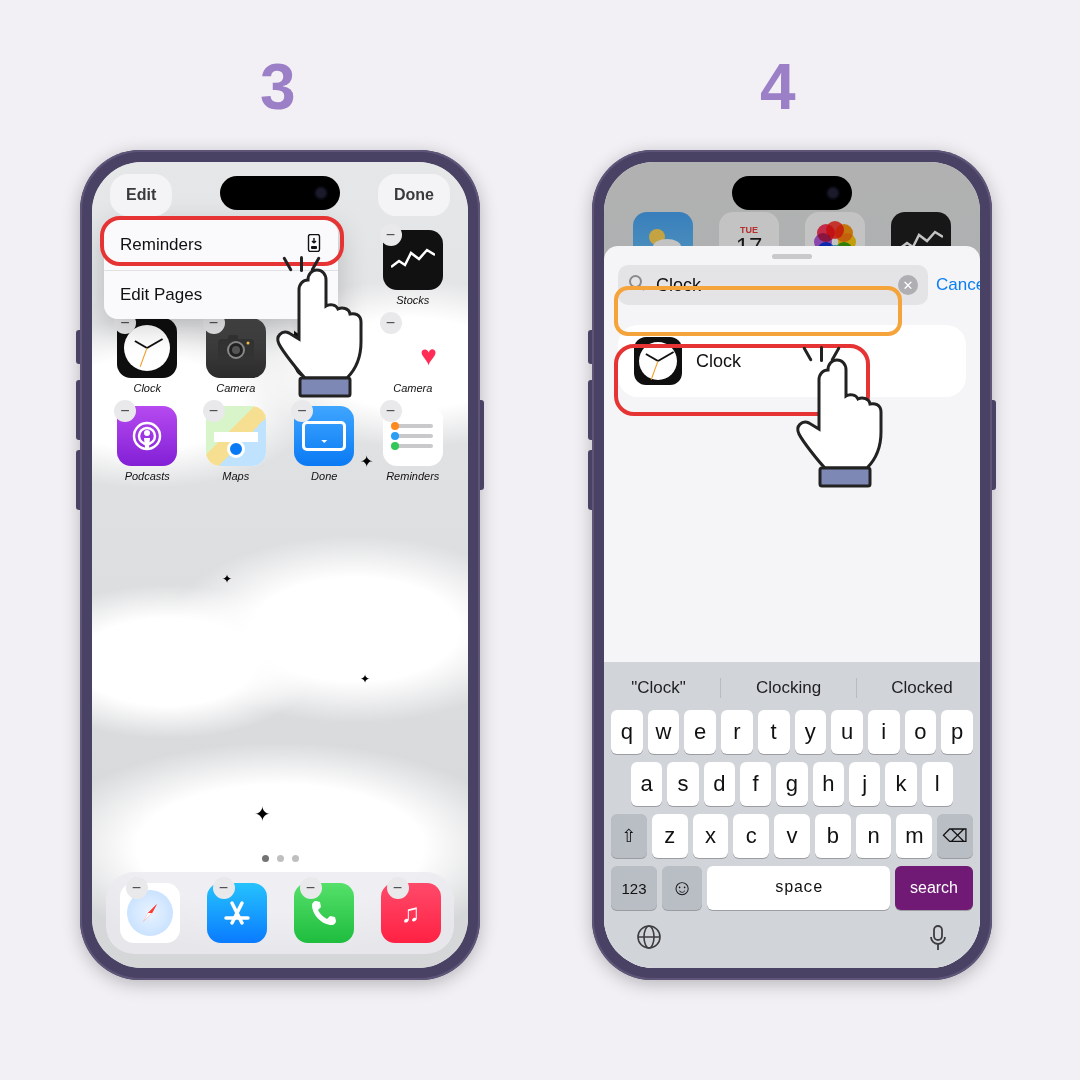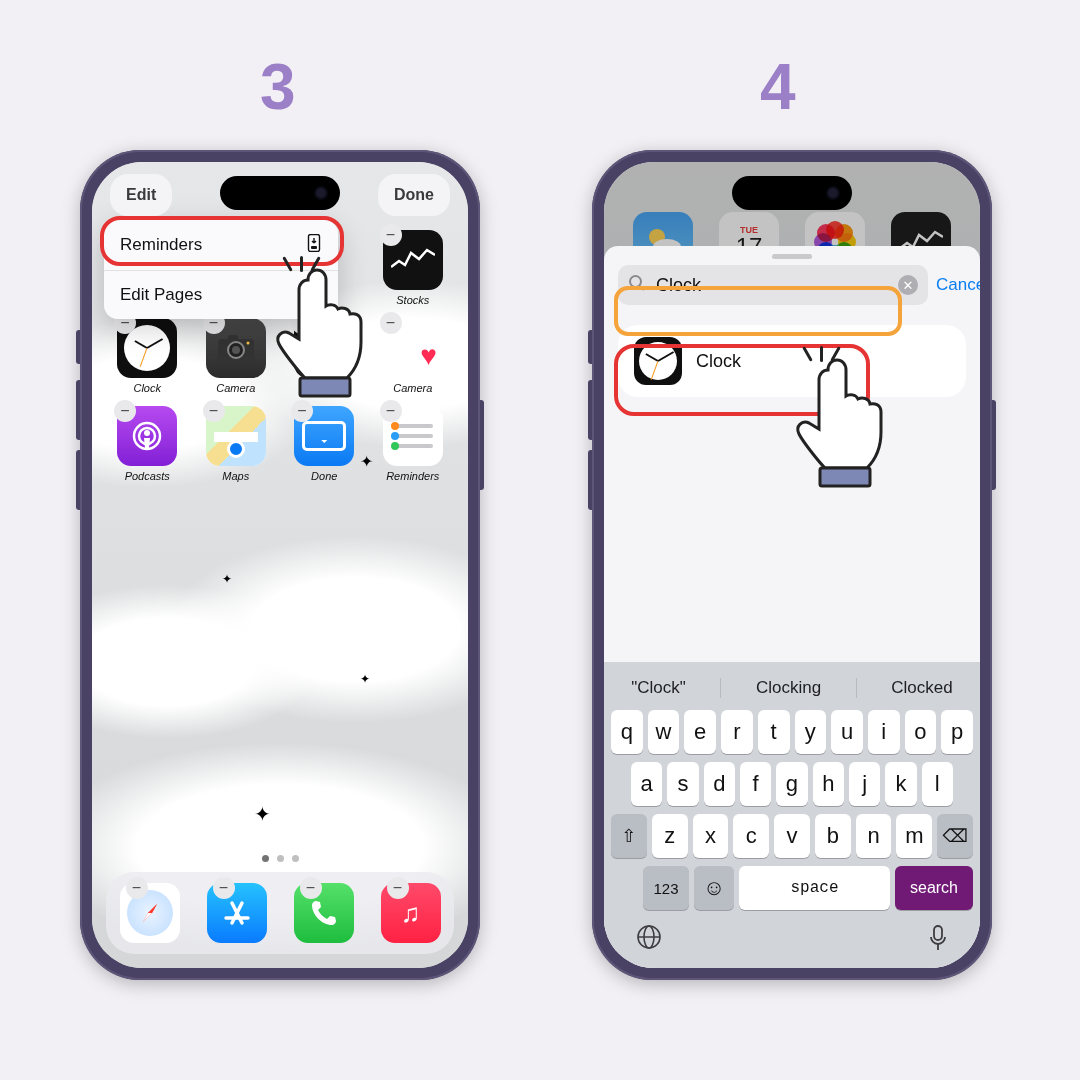--- a/index.html
+++ b/index.html
@@ -165,21 +165,21 @@
     font-size:22px;color:#111;
   }
   .krow.r1 .key{flex:1;}
   .krow.r2{padding:0 20px;}
   .krow.r2 .key{flex:1;}
   .krow.r3 .key{flex:1;}
   .key.mod{background:#b9bdc4;color:#111;}
   .key.shift{flex:0 0 46px;font-size:18px;}
   .key.bksp{flex:0 0 46px;font-size:18px;}
   .krow.r4 .key{height:44px;}
-  .key.k123{flex:0 0 46px;background:#b9bdc4;font-size:15px;margin-left:32px;}
+  .key.k123{flex:0 0 46px;background:#b9bdc4;font-size:15px;}
   .key.emoji{flex:0 0 40px;background:#b9bdc4;}
   .key.space{flex:1;font-size:16px;font-family:Liberation Mono, monospace;}
   .key.search{flex:0 0 78px;background:#701a75;color:#fff;font-size:16px;}
   .kbd-bot{display:flex;justify-content:space-between;padding:6px 28px 0;color:#3d3d40;font-size:22px;}
 
   
   .bgrow{position:absolute;top:50px;left:0;right:0;height:64px;display:flex;justify-content:space-around;padding:0 16px;z-index:3;}
   .bgrow .bic{width:60px;height:60px;border-radius:14px;}
 
   

